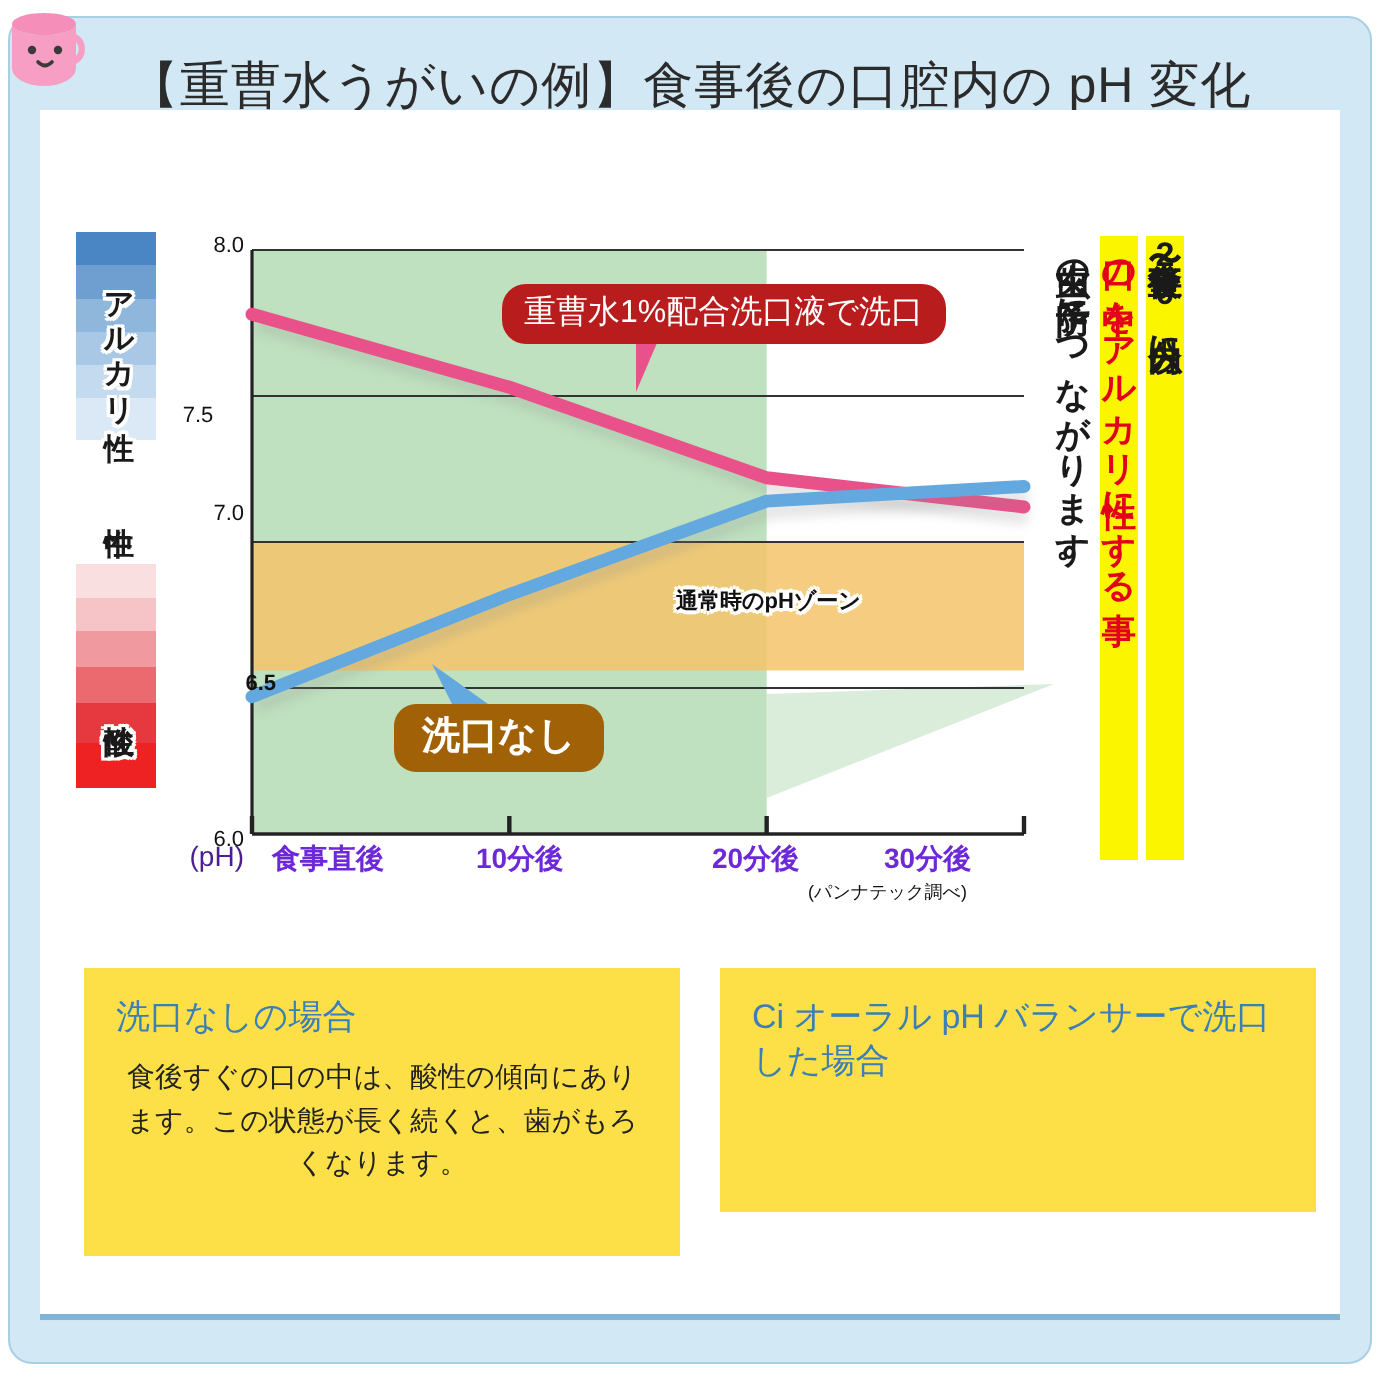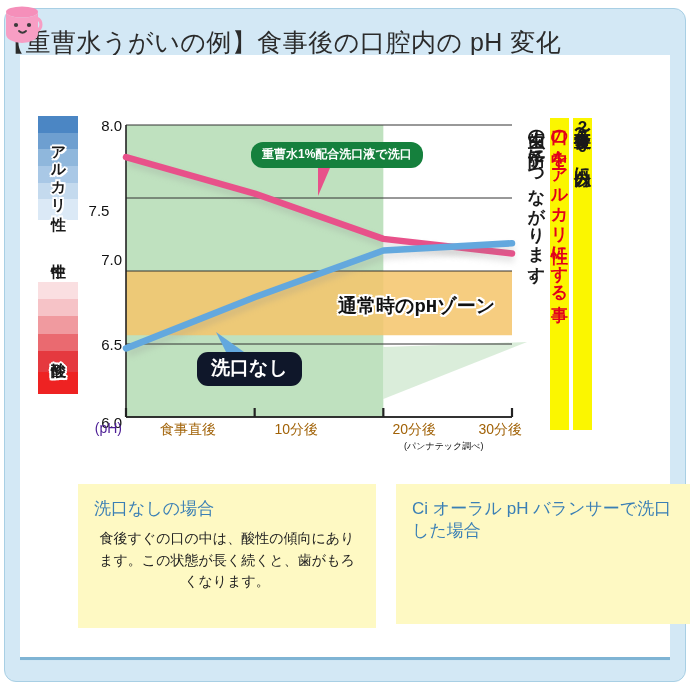--- a/index.html
+++ b/index.html
@@ -23,21 +23,21 @@
     position:absolute;left:20px;top:55px;width:650px;height:602px;
     box-sizing:border-box;
     background:#ffffff;
     border:3px solid #ffffff;
     box-shadow:0 3px 0 0 #7fb4d4, 0 4px 0 0 #cfe6f4;
   }
 
   
   .title{
     position:absolute;left:0;top:26px;width:690px;
-    text-align:left;
+    text-align:center;
     font-size:25px;
     color:#2b2b2b;
     letter-spacing:0.5px;
     white-space:nowrap;
   }
 
   
   .ph-scale{
     position:absolute;left:38px;top:116px;width:40px;height:278px;
   }
@@ -92,56 +92,55 @@
       -1.8px 0 0 #fff, 1.8px 0 0 #fff;
   }
 
   
   
   .chart{position:absolute;left:0;top:0;width:690px;height:690px;pointer-events:none;}
   .chart svg{position:absolute;left:0;top:0;}
 
   .ytick{
     position:absolute;width:46px;text-align:right;
-    font-size:15px;color:#111;font-weight:normal;
+    font-size:11px;color:#111;font-weight:normal;
   }
   .phunit{
     position:absolute;left:72px;top:420px;width:50px;
     font-size:14px;color:#4c1d95;text-align:right;
   }
   .xtick{
-    position:absolute;top:421px;font-size:14px;font-weight:normal;color:#a16207;
-    text-align:right;white-space:nowrap;
+    position:absolute;top:421px;font-size:14px;font-weight:bold;color:#6d28d9;
+    text-align:left;white-space:nowrap;
   }
   .source{
     position:absolute;left:404px;top:440px;width:120px;
     font-size:9px;color:#111;text-align:left;white-space:nowrap;
   }
 
   
   .zone-label{
     position:absolute;left:338px;top:293px;
-    font-size:19px;font-weight:bold;color:#111;white-space:nowrap;
+    font-size:11px;font-weight:bold;color:#111;white-space:nowrap;
     text-shadow:
       -1.6px -1.6px 0 #fff, 1.6px -1.6px 0 #fff,
       -1.6px 1.6px 0 #fff, 1.6px 1.6px 0 #fff,
        0 -1.8px 0 #fff, 0 1.8px 0 #fff,
       -1.8px 0 0 #fff, 1.8px 0 0 #fff;
-    font-family: Liberation Mono, monospace;
   }
   .callout-pink{
     position:absolute;left:251px;top:142px;
-    background:#15803d;color:#ffffff;
-    font-size:12px;font-weight:bold;
+    background:#b91c1c;color:#ffffff;
+    font-size:16px;font-weight:normal;
     padding:4px 11px 5px 11px;
     border-radius:12px;white-space:nowrap;
   }
   .callout-blue{
     position:absolute;left:197px;top:352px;
-    background:#0f172a;color:#ffffff;
+    background:#a16207;color:#ffffff;
     font-size:19px;font-weight:bold;
     padding:3px 14px 5px 14px;
     border-radius:11px;white-space:nowrap;
   }
 
   
   .cup{position:absolute;left:169px;top:180px;width:52px;height:52px;}
 
   
   .vtext-wrap{
@@ -158,27 +157,26 @@
     color:#1a1a1a;
     padding:0 1px;
     height:100%;
   }
   .vtext.red{color:#e2001a;}
   .vtext.plain{background:transparent;}
 
   
   .note{
     position:absolute;
-    background:#fef9c3;
+    background:#fde047;
     box-sizing:border-box;
     padding:14px 16px 12px 16px;
-    margin-left:36px;
   }
   .note.left{left:42px;top:484px;width:298px;height:144px;}
-  .note.right{left:360px;top:484px;width:298px;height:140px;}
+  .note.right{left:360px;top:484px;width:298px;height:122px;}
   .note h3{
     margin:0 0 8px 0;
     font-size:17px;font-weight:normal;
     color:#3a7fb5;line-height:1.3;
   }
   .note p{
     margin:0;font-size:14px;color:#222;line-height:1.55;text-align:center;
   }
 </style>
 </head>
@@ -232,21 +230,21 @@
           <polyline points="126,348.38000000000005 254.66666666666666,297.28 383.3333333333333,250.56000000000006 512,243.25999999999993" fill="none" stroke="#8c8c8c" stroke-width="7" opacity="0.25" transform="translate(2,5)" filter="url(#soft)"></polyline>
           <polyline points="126,348.38000000000005 254.66666666666666,297.28 383.3333333333333,250.56000000000006 512,243.25999999999993" fill="none" stroke="#63a8de" stroke-width="6.5" stroke-linejoin="round" stroke-linecap="round"></polyline>
           <polygon points="318,168 330,168 318,196" fill="#e8518a"></polygon>
           <polygon points="226,352 244,352 216,332" fill="#63a8de"></polygon>
         </g>
     </svg>
 
     <div class="ytick" style="left:76px;top:117px;">8.0</div>
     <div class="ytick" style="left:76px;top:202px;text-align:center;">7.5</div>
     <div class="ytick" style="left:76px;top:251px;">7.0</div>
-    <div class="ytick" style="left:76px;top:336px;">6.5</div>
+    <div class="ytick" style="left:92px;top:336px;font-weight:bold;">6.5</div>
     <div class="ytick" style="left:76px;top:414px;">6.0</div>
     <div class="phunit">(pH)</div>
 
     <div class="xtick" style="left:136px;width:80px;">食事直後</div>
     <div class="xtick" style="left:238px;width:80px;">10分後</div>
     <div class="xtick" style="left:356px;width:80px;">20分後</div>
     <div class="xtick" style="left:442px;width:80px;">30分後</div>
     <div class="source">(パンナテック調べ)</div>
 
     <div class="zone-label">通常時のpHゾーン</div>

